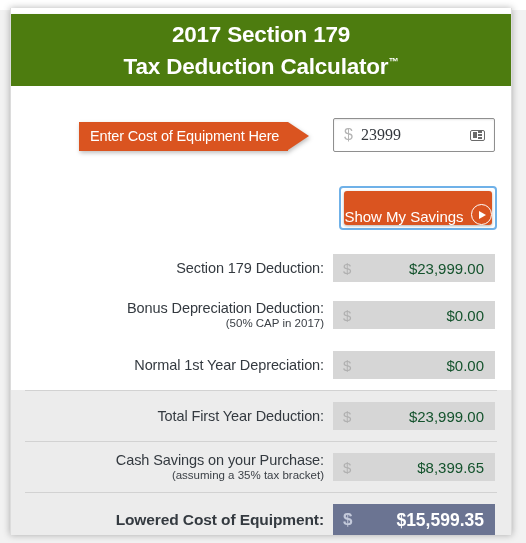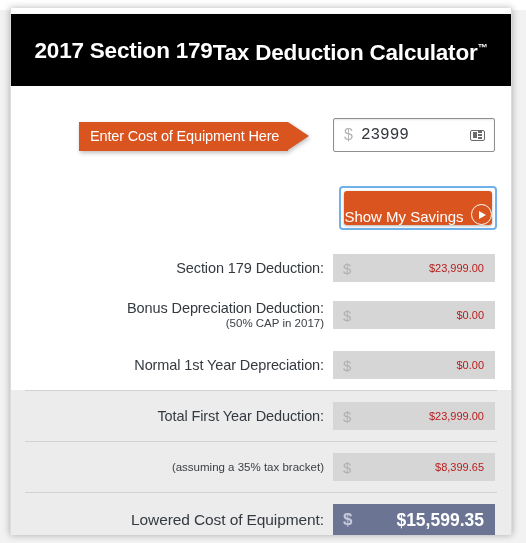--- a/index.html
+++ b/index.html
@@ -45,24 +45,24 @@
     overflow: hidden;
   }
 
   
   #calc-header {
     position: absolute;
     left: 0;
     top: 6px;
     width: 500px;
     height: 72px;
-    background: #000000;
+    background: #4d7c0f;
     box-shadow: 0 3px 4px rgba(0,0,0,0.42);
     display: flex;
-    flex-direction: row;
+    flex-direction: column;
     align-items: center;
     justify-content: center;
     box-sizing: border-box;
   }
   .header-line {
     color: #ffffff;
     font-weight: bold;
     font-size: 22.5px;
     letter-spacing: -0.2px;
     line-height: 27px;
@@ -140,21 +140,21 @@
   #cost-currency {
     color: #b4b4b4;
     font-size: 16px;
     padding: 0 8px 0 10px;
     user-select: none;
   }
   #cost-input {
     flex: 1;
     border: 0;
     outline: 0;
-    font-family: Liberation Mono, monospace;
+    font-family: Liberation Serif, serif;
     font-size: 16px;
     color: #33373d;
     background: transparent;
     padding: 0;
     min-width: 0;
   }
   #autofill-icon {
     width: 15px;
     height: 11px;
     margin-right: 9px;
@@ -273,21 +273,21 @@
     white-space: nowrap;
   }
   .res-label .sub {
     display: block;
     font-size: 11.5px;
     color: #3a3f45;
     white-space: nowrap;
     margin-top: 1px;
   }
   .res-label.bold .main {
-    font-weight: normal;
+    font-weight: bold;
     font-size: 15.5px;
   }
   .res-label.bold .sub {
     font-weight: bold;
     font-size: 12px;
   }
 
   .res-value {
     width: 162px;
     height: 28px;
@@ -299,22 +299,22 @@
   }
   .res-value .rv-cur {
     color: #b0b0b0;
     font-size: 15px;
     padding-left: 10px;
   }
   .res-value .rv-num {
     flex: 1;
     text-align: right;
     padding-right: 11px;
-    color: #b91c1c;
-    font-size: 11px;
+    color: #14532d;
+    font-size: 15px;
     white-space: nowrap;
   }
   .res-value.total {
     background: #6b7492;
     height: 33px;
   }
   .res-value.total .rv-cur {
     color: #c4cadb;
     font-size: 17px;
     font-weight: bold;
@@ -419,20 +419,21 @@
             <div class="res-value">
               <span class="rv-cur">$</span>
               <span class="rv-num">$23,999.00</span>
             </div>
           </div>
 
           <div class="res-divider"></div>
 
           <div class="res-row r-pad-md">
             <div class="res-label">
+              <span class="main">Cash Savings on your Purchase:</span>
               <span class="sub">(assuming a 35% tax bracket)</span>
             </div>
             <div class="res-value">
               <span class="rv-cur">$</span>
               <span class="rv-num">$8,399.65</span>
             </div>
           </div>
 
           <div class="res-divider"></div>
 

